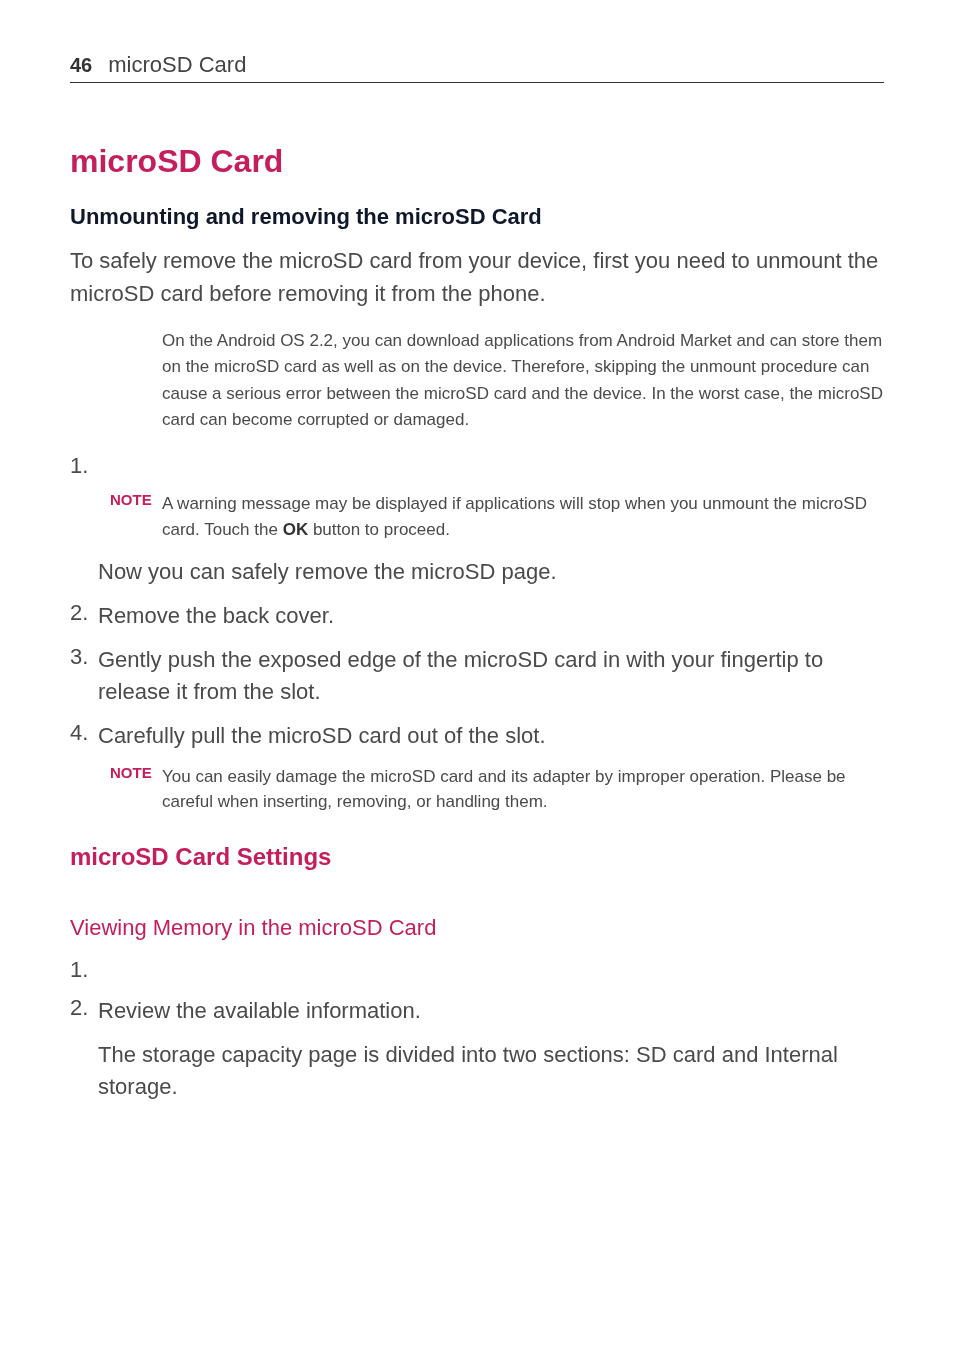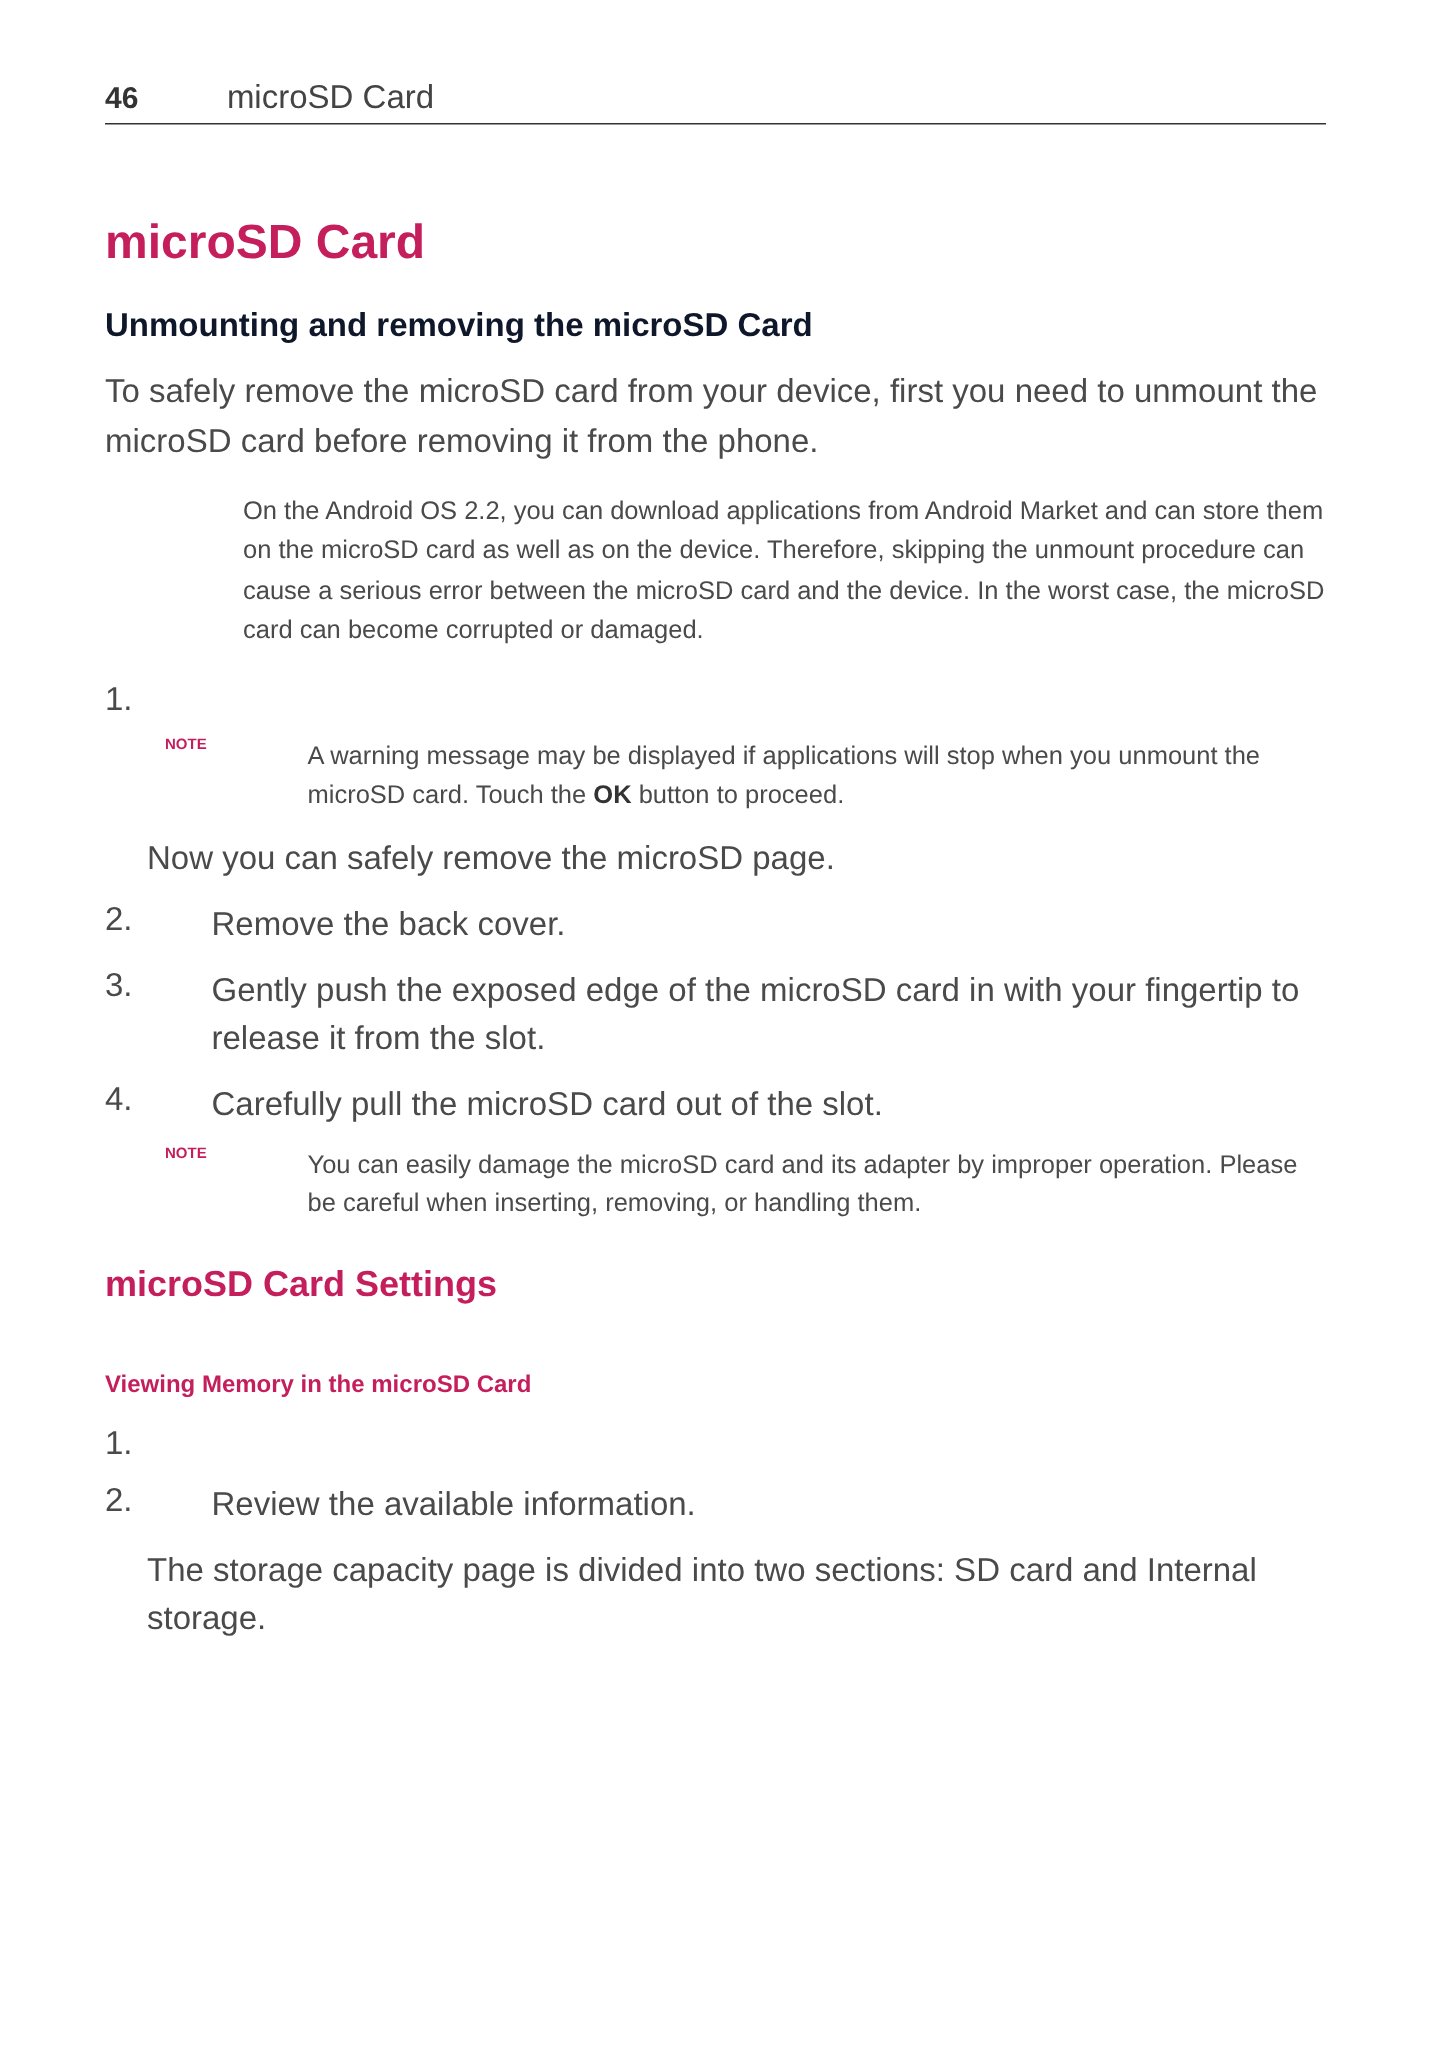--- a/index.html
+++ b/index.html
@@ -1,19 +1,18 @@
 <!DOCTYPE html>
 <html><head>
   <meta charset="utf-8">
   <style>
     * {
       margin: 0;
       padding: 0;
       box-sizing: border-box;
-      gap: 43px;
     }
     body {
       font-family: Arial, Helvetica, sans-serif;
       width: 954px;
       height: 1372px;
       background: #ffffff;
       color: #4a4a4a;
       padding: 52px 70px 70px 70px;
     }
     .page-header {
@@ -121,21 +120,21 @@
       color: #a8c8a8;
       font-size: 13px;
     }
     .note-block {
       display: flex;
       margin-left: 40px;
       margin-top: 10px;
       margin-bottom: 14px;
     }
     .note-label {
-      font-size: 10px;
+      font-size: 15px;
       font-weight: bold;
       color: #c41e5c;
       min-width: 52px;
       flex-shrink: 0;
     }
     .note-text {
       font-size: 17px;
       color: #4a4a4a;
       line-height: 1.5;
     }
@@ -147,22 +146,22 @@
       margin-bottom: 12px;
     }
     .section-title {
       font-size: 24px;
       font-weight: bold;
       color: #c41e5c;
       margin-top: 28px;
       margin-bottom: 26px;
     }
     .sub-section-title {
-      font-size: 16px;
-      font-weight: bold;
+      font-size: 22px;
+      font-weight: normal;
       color: #c41e5c;
       margin-bottom: 16px;
       margin-top: 44px;
     }
   </style>
 </head>
 <body>
 
 <div class="page-header">
   <span class="page-number">46</span>

